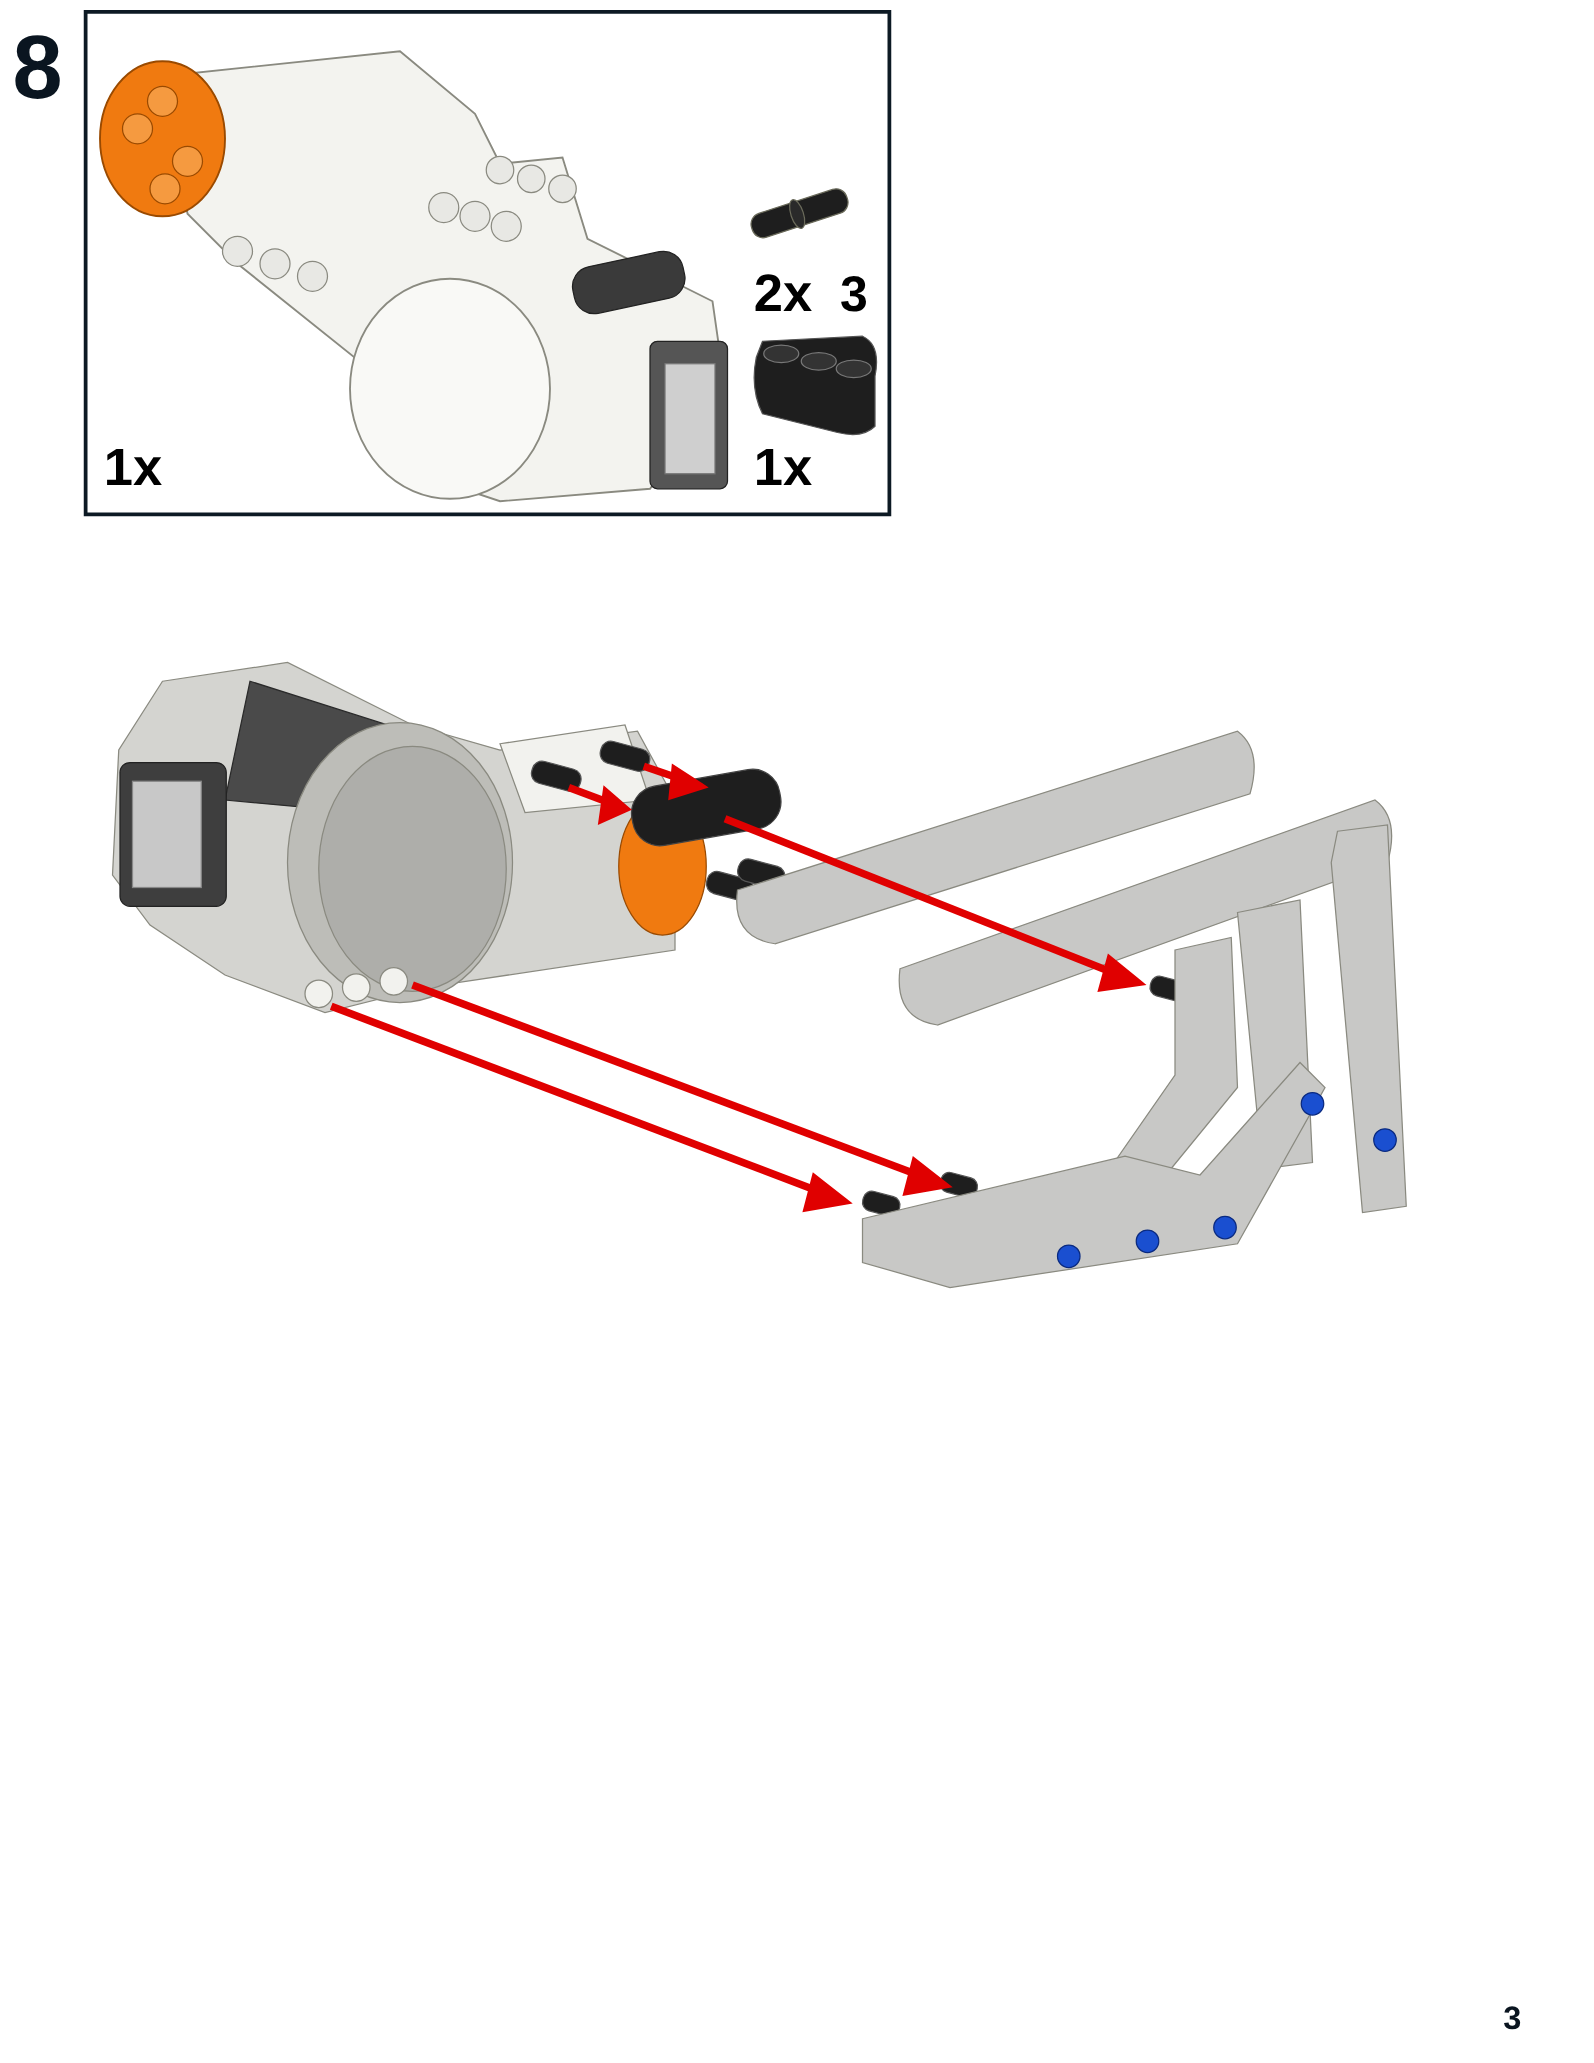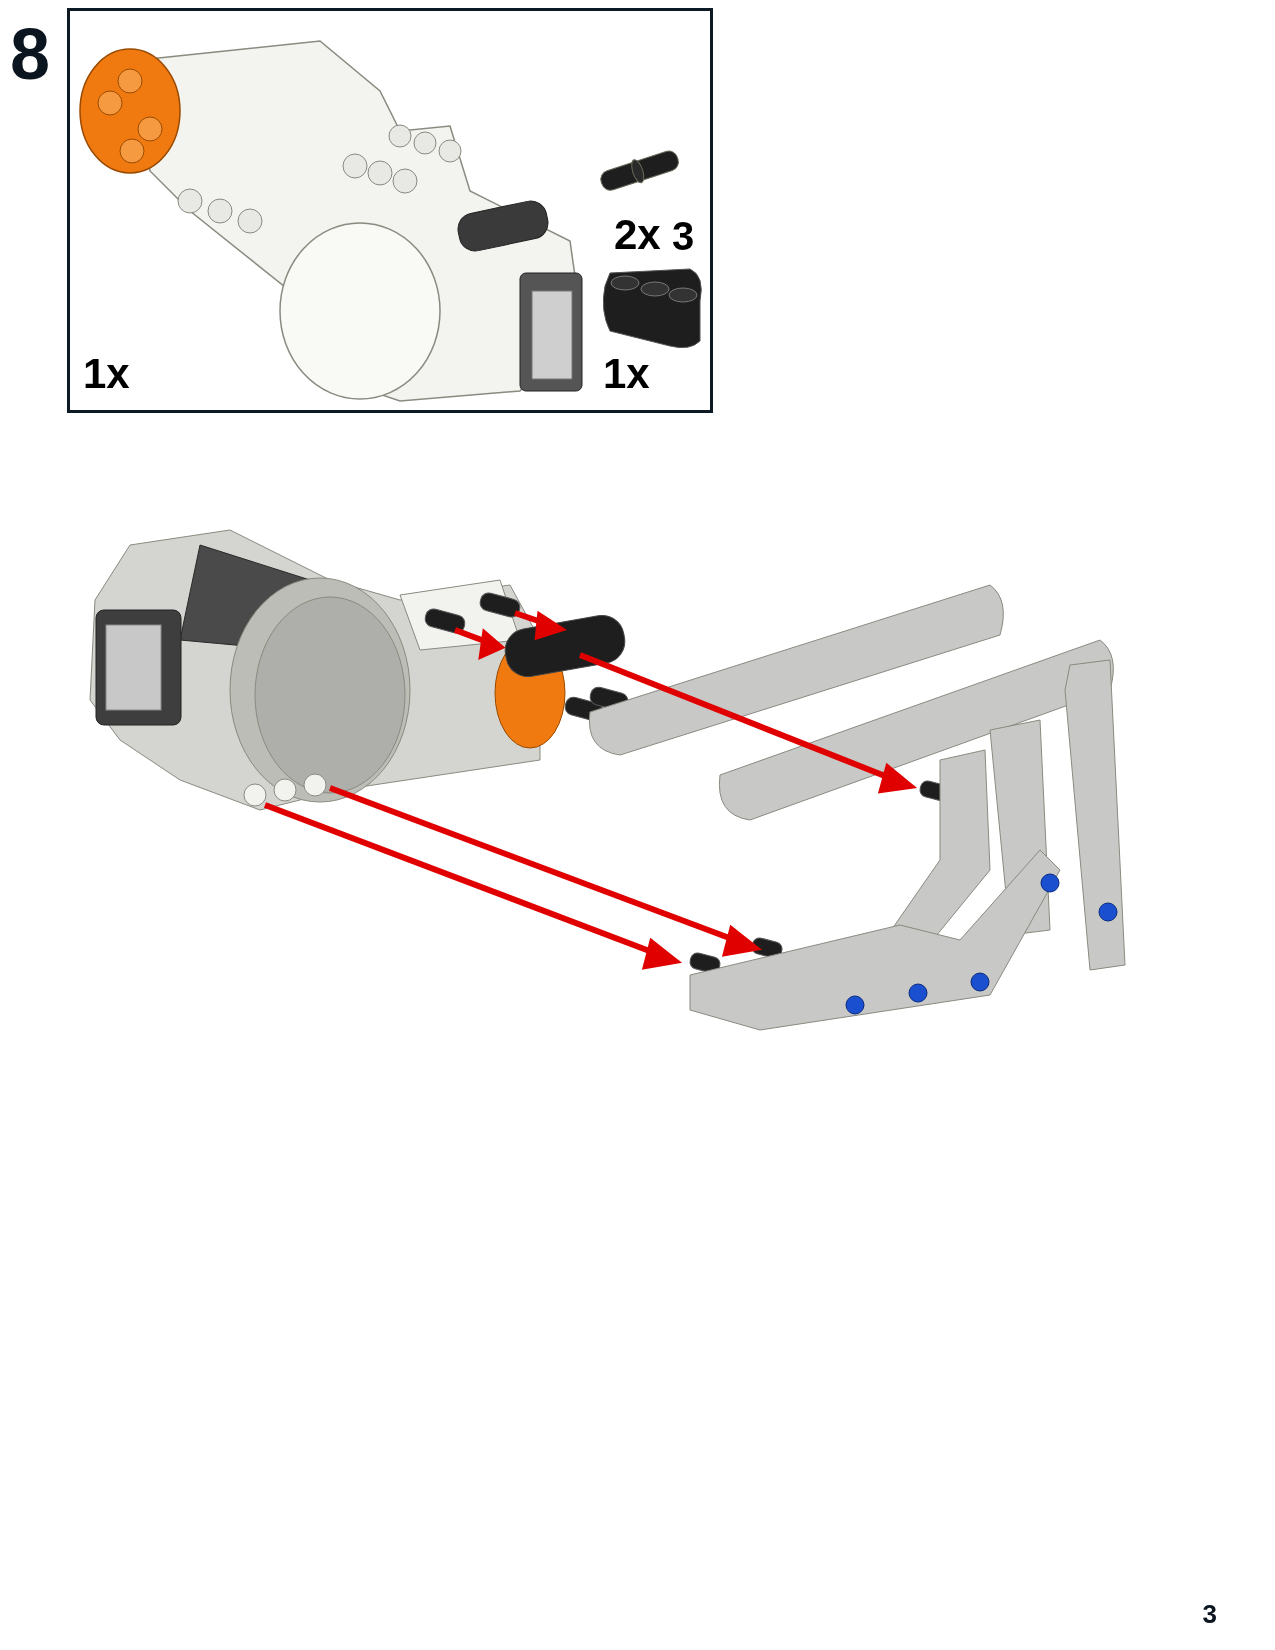--- a/index.html
+++ b/index.html
@@ -52,21 +52,21 @@
     </g>
 
     <g>
       <path d="M540 262 L620 258 Q635 265 630 290 L630 330 Q620 340 600 335 L540 320 Q530 300 535 275 Z" fill="#1e1e1e" stroke="#555"></path>
       <ellipse cx="555" cy="272" rx="14" ry="7" fill="#333" stroke="#777"></ellipse>
       <ellipse cx="585" cy="278" rx="14" ry="7" fill="#333" stroke="#777"></ellipse>
       <ellipse cx="613" cy="284" rx="14" ry="7" fill="#333" stroke="#777"></ellipse>
     </g>
   </svg>
   <div class="qty" style="left:13px; top:342px;">1x</div>
-  <div class="qty" style="left:533px; top:203px;margin-left:11px;">2x</div>
+  <div class="qty" style="left:533px; top:203px;">2x</div>
   <div class="len" style="left:602px; top:205px;">3</div>
   <div class="qty" style="left:533px; top:342px;">1x</div>
 </div>
 
 <svg width="1275" height="1650" viewBox="0 0 1275 1650" style="pointer-events:none;">
 
   <g>
     <path d="M130 545 L230 530 L330 580 L400 600 L510 585 L540 640 L540 760 L340 790 L260 810 L180 780 L120 740 L90 700 L95 600 Z" fill="#d4d4d0" stroke="#8a8a80"></path>
     <path d="M200 545 L310 580 L290 650 L180 640 Z" fill="#4a4a4a" stroke="#2a2a2a"></path>
     <ellipse cx="320" cy="690" rx="90" ry="112" fill="#bdbdb8" stroke="#8a8a80"></ellipse>

